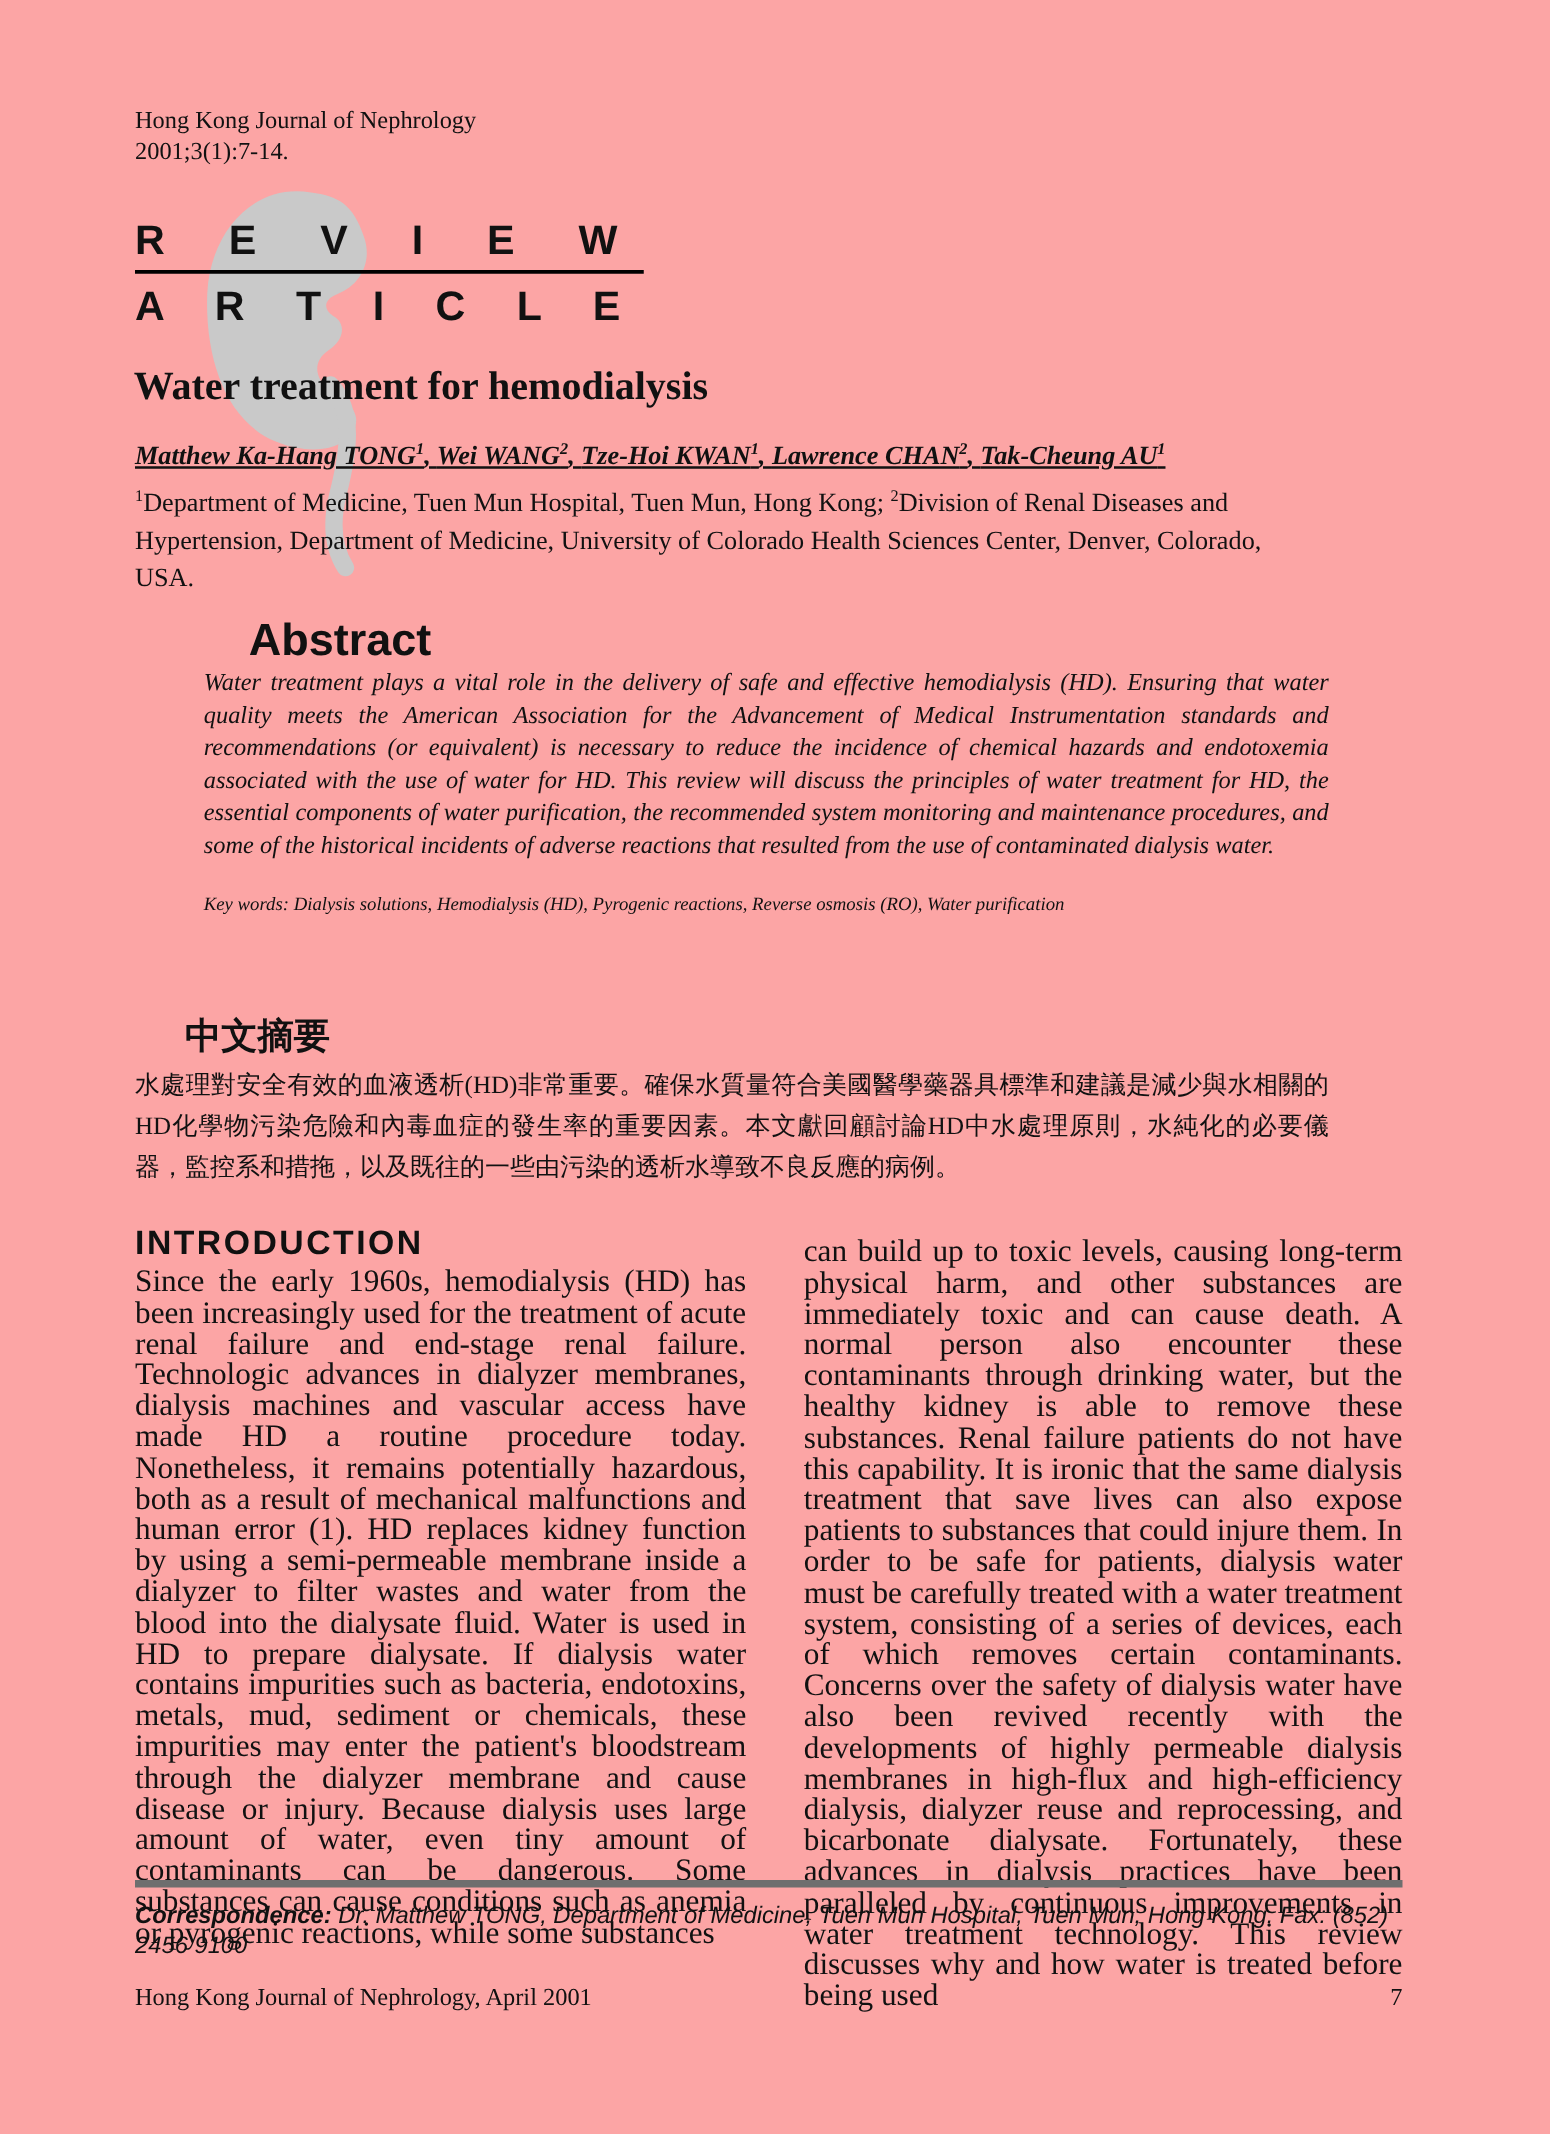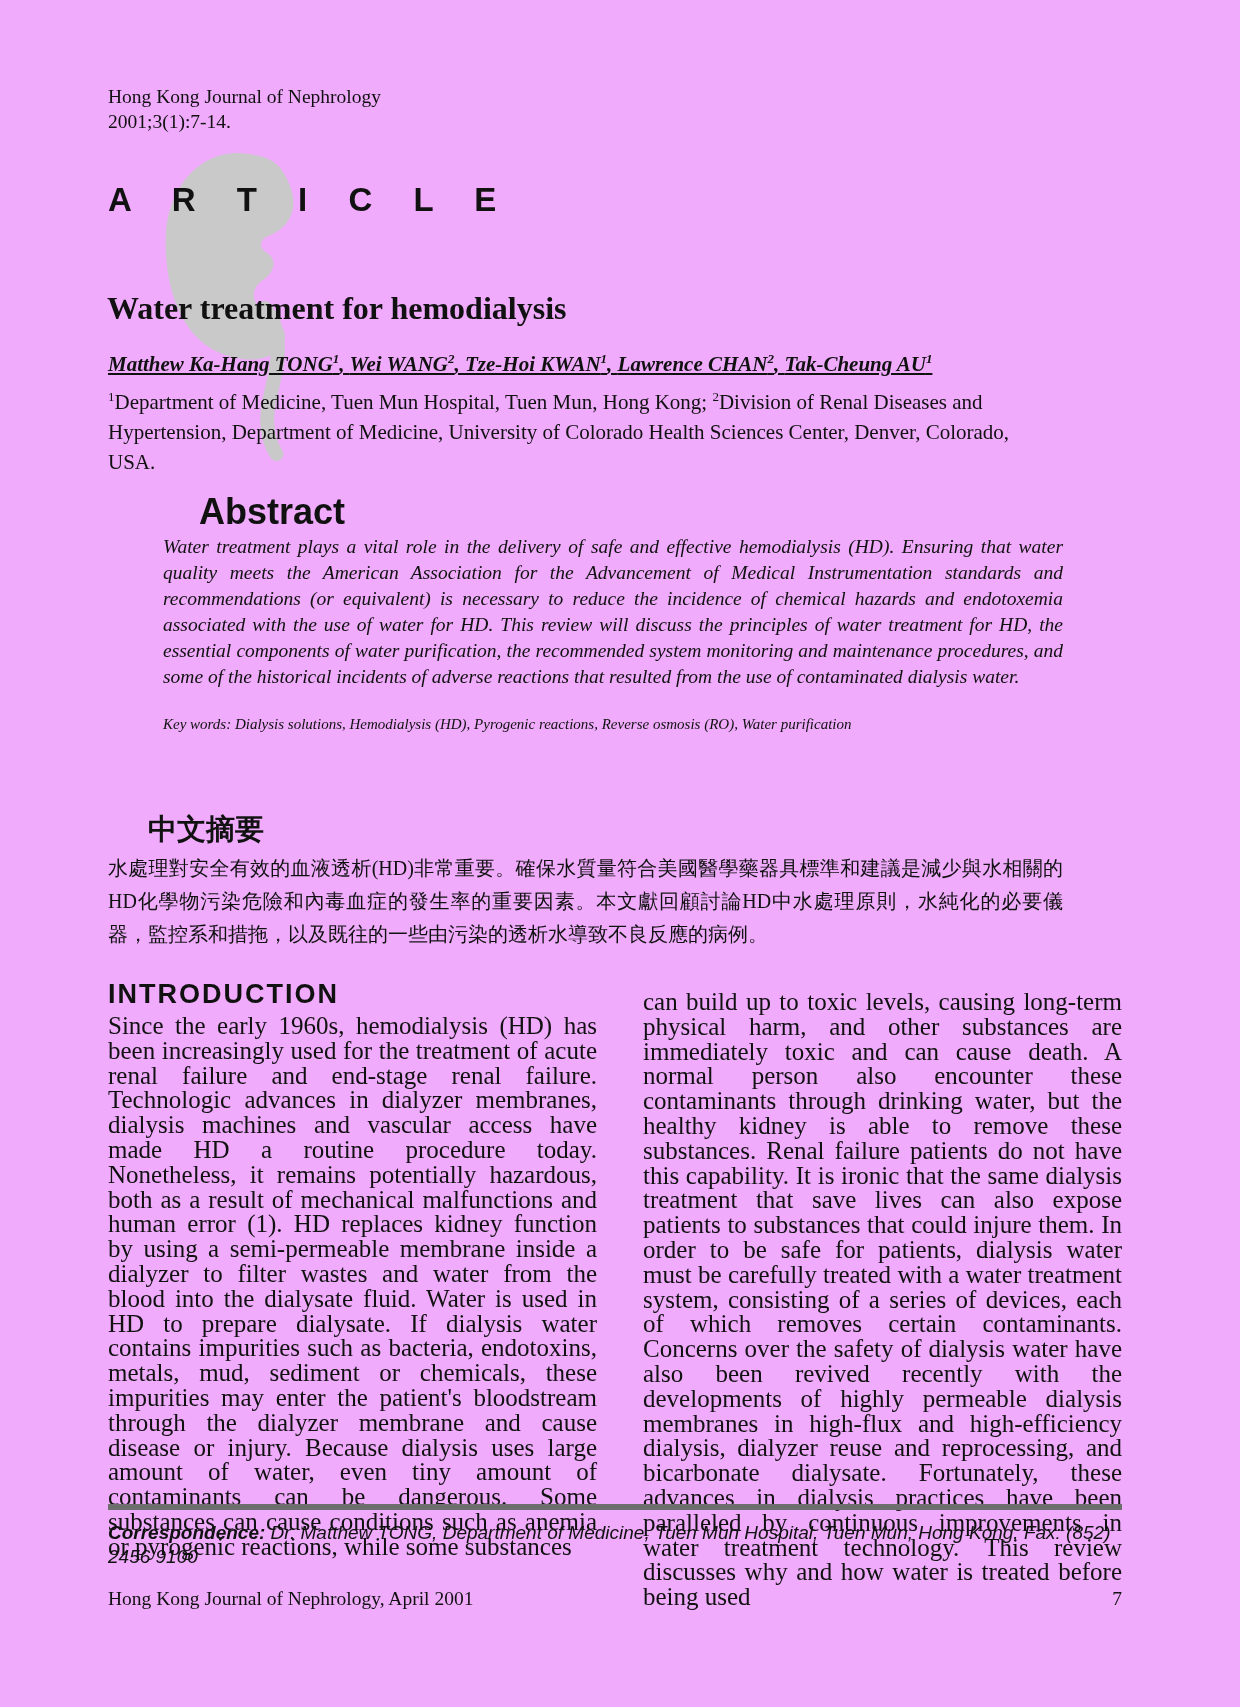--- a/index.html
+++ b/index.html
@@ -1,18 +1,18 @@
 <!DOCTYPE html>
 <html><head>
 <meta charset="utf-8">
 <style>
   * { margin:0; padding:0; box-sizing:border-box; }
   html,body { width:1240px; height:1707px; background:#ffffff; color:#111;
               font-family:"Liberation Serif", serif; overflow:hidden; }
-  .page { position:absolute; left:0; top:0; width:1240px; height:1707px; background:#f0abfc; }
+  .page { position:absolute; left:0; top:0; width:1240px; height:1707px; background:#fca5a5; }
 
   .journal-ref { position:absolute; left:108px; top:84px; font-size:19.5px; line-height:25px; }
 
   .watermark { position:absolute; left:144px; top:150px; width:170px; height:316px; z-index:0; }
 
   .rev-article { position:absolute; left:108px; top:174px; z-index:2;
                  font-family:"Liberation Sans", sans-serif; font-weight:bold; }
   .rev  { display:inline-block; font-size:33px; line-height:36px; letter-spacing:21px; padding-bottom:6px;
           border-bottom:3px solid #000; }
   .art  { font-size:33px; line-height:36px; letter-spacing:16px; padding-top:8px; }
@@ -73,20 +73,21 @@
       C 126 182, 120 216, 112 248
       C 106 272, 108 292, 118 308"></path>
   </svg>
 
   <div class="journal-ref">
     <div>Hong Kong Journal of Nephrology</div>
     <div>2001;3(1):7-14.</div>
   </div>
 
   <div class="rev-article">
+    <div class="rev">R E V I E W</div>
     <div class="art">A R T I C L E</div>
   </div>
 
   <h1 class="title">Water treatment for hemodialysis</h1>
 
   <p class="authors"><span>Matthew Ka-Hang TONG</span><sup>1</sup><span>, </span><span>Wei WANG</span><sup>2</sup><span>, </span><span>Tze-Hoi KWAN</span><sup>1</sup><span>, </span><span>Lawrence CHAN</span><sup>2</sup><span>, </span><span>Tak-Cheung AU</span><sup>1</sup></p>
 
   <p class="affiliations"><sup>1</sup><span>Department of Medicine, Tuen Mun Hospital, Tuen Mun, Hong Kong; </span><sup>2</sup><span>Division of Renal Diseases and Hypertension, Department of Medicine, University of Colorado Health Sciences Center, Denver, Colorado, USA.</span></p>
 
   <section class="abstract">

